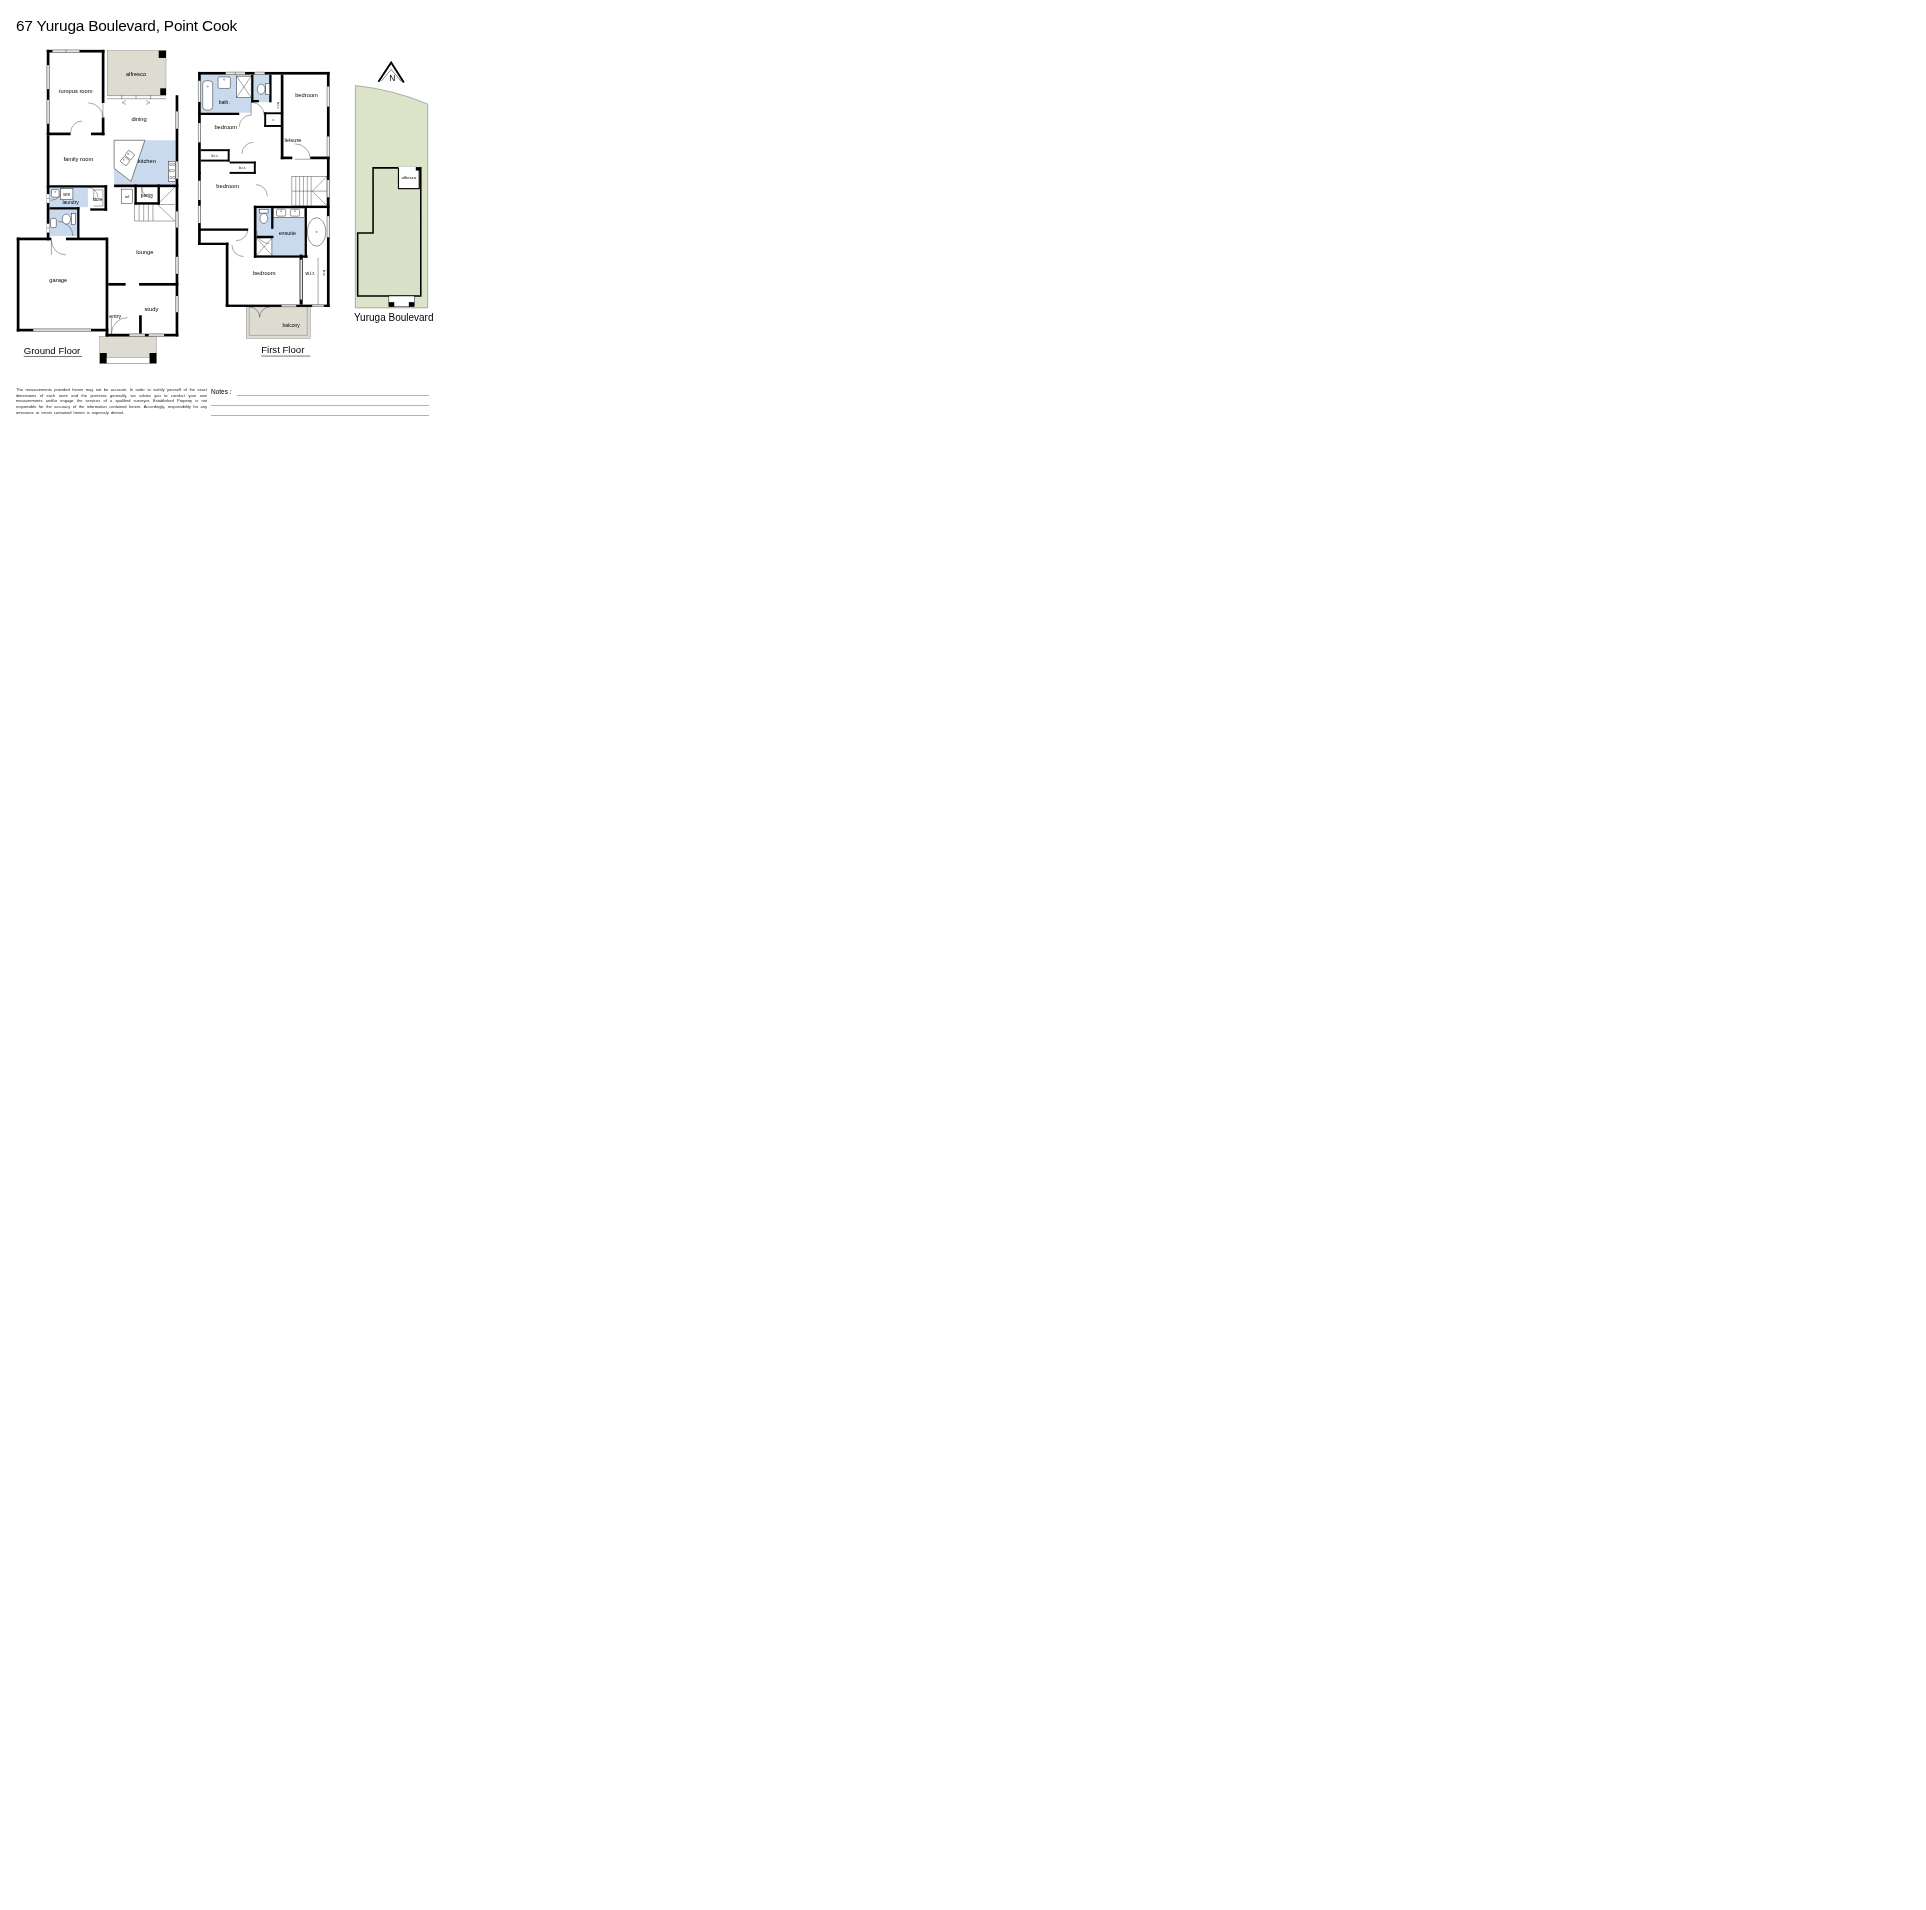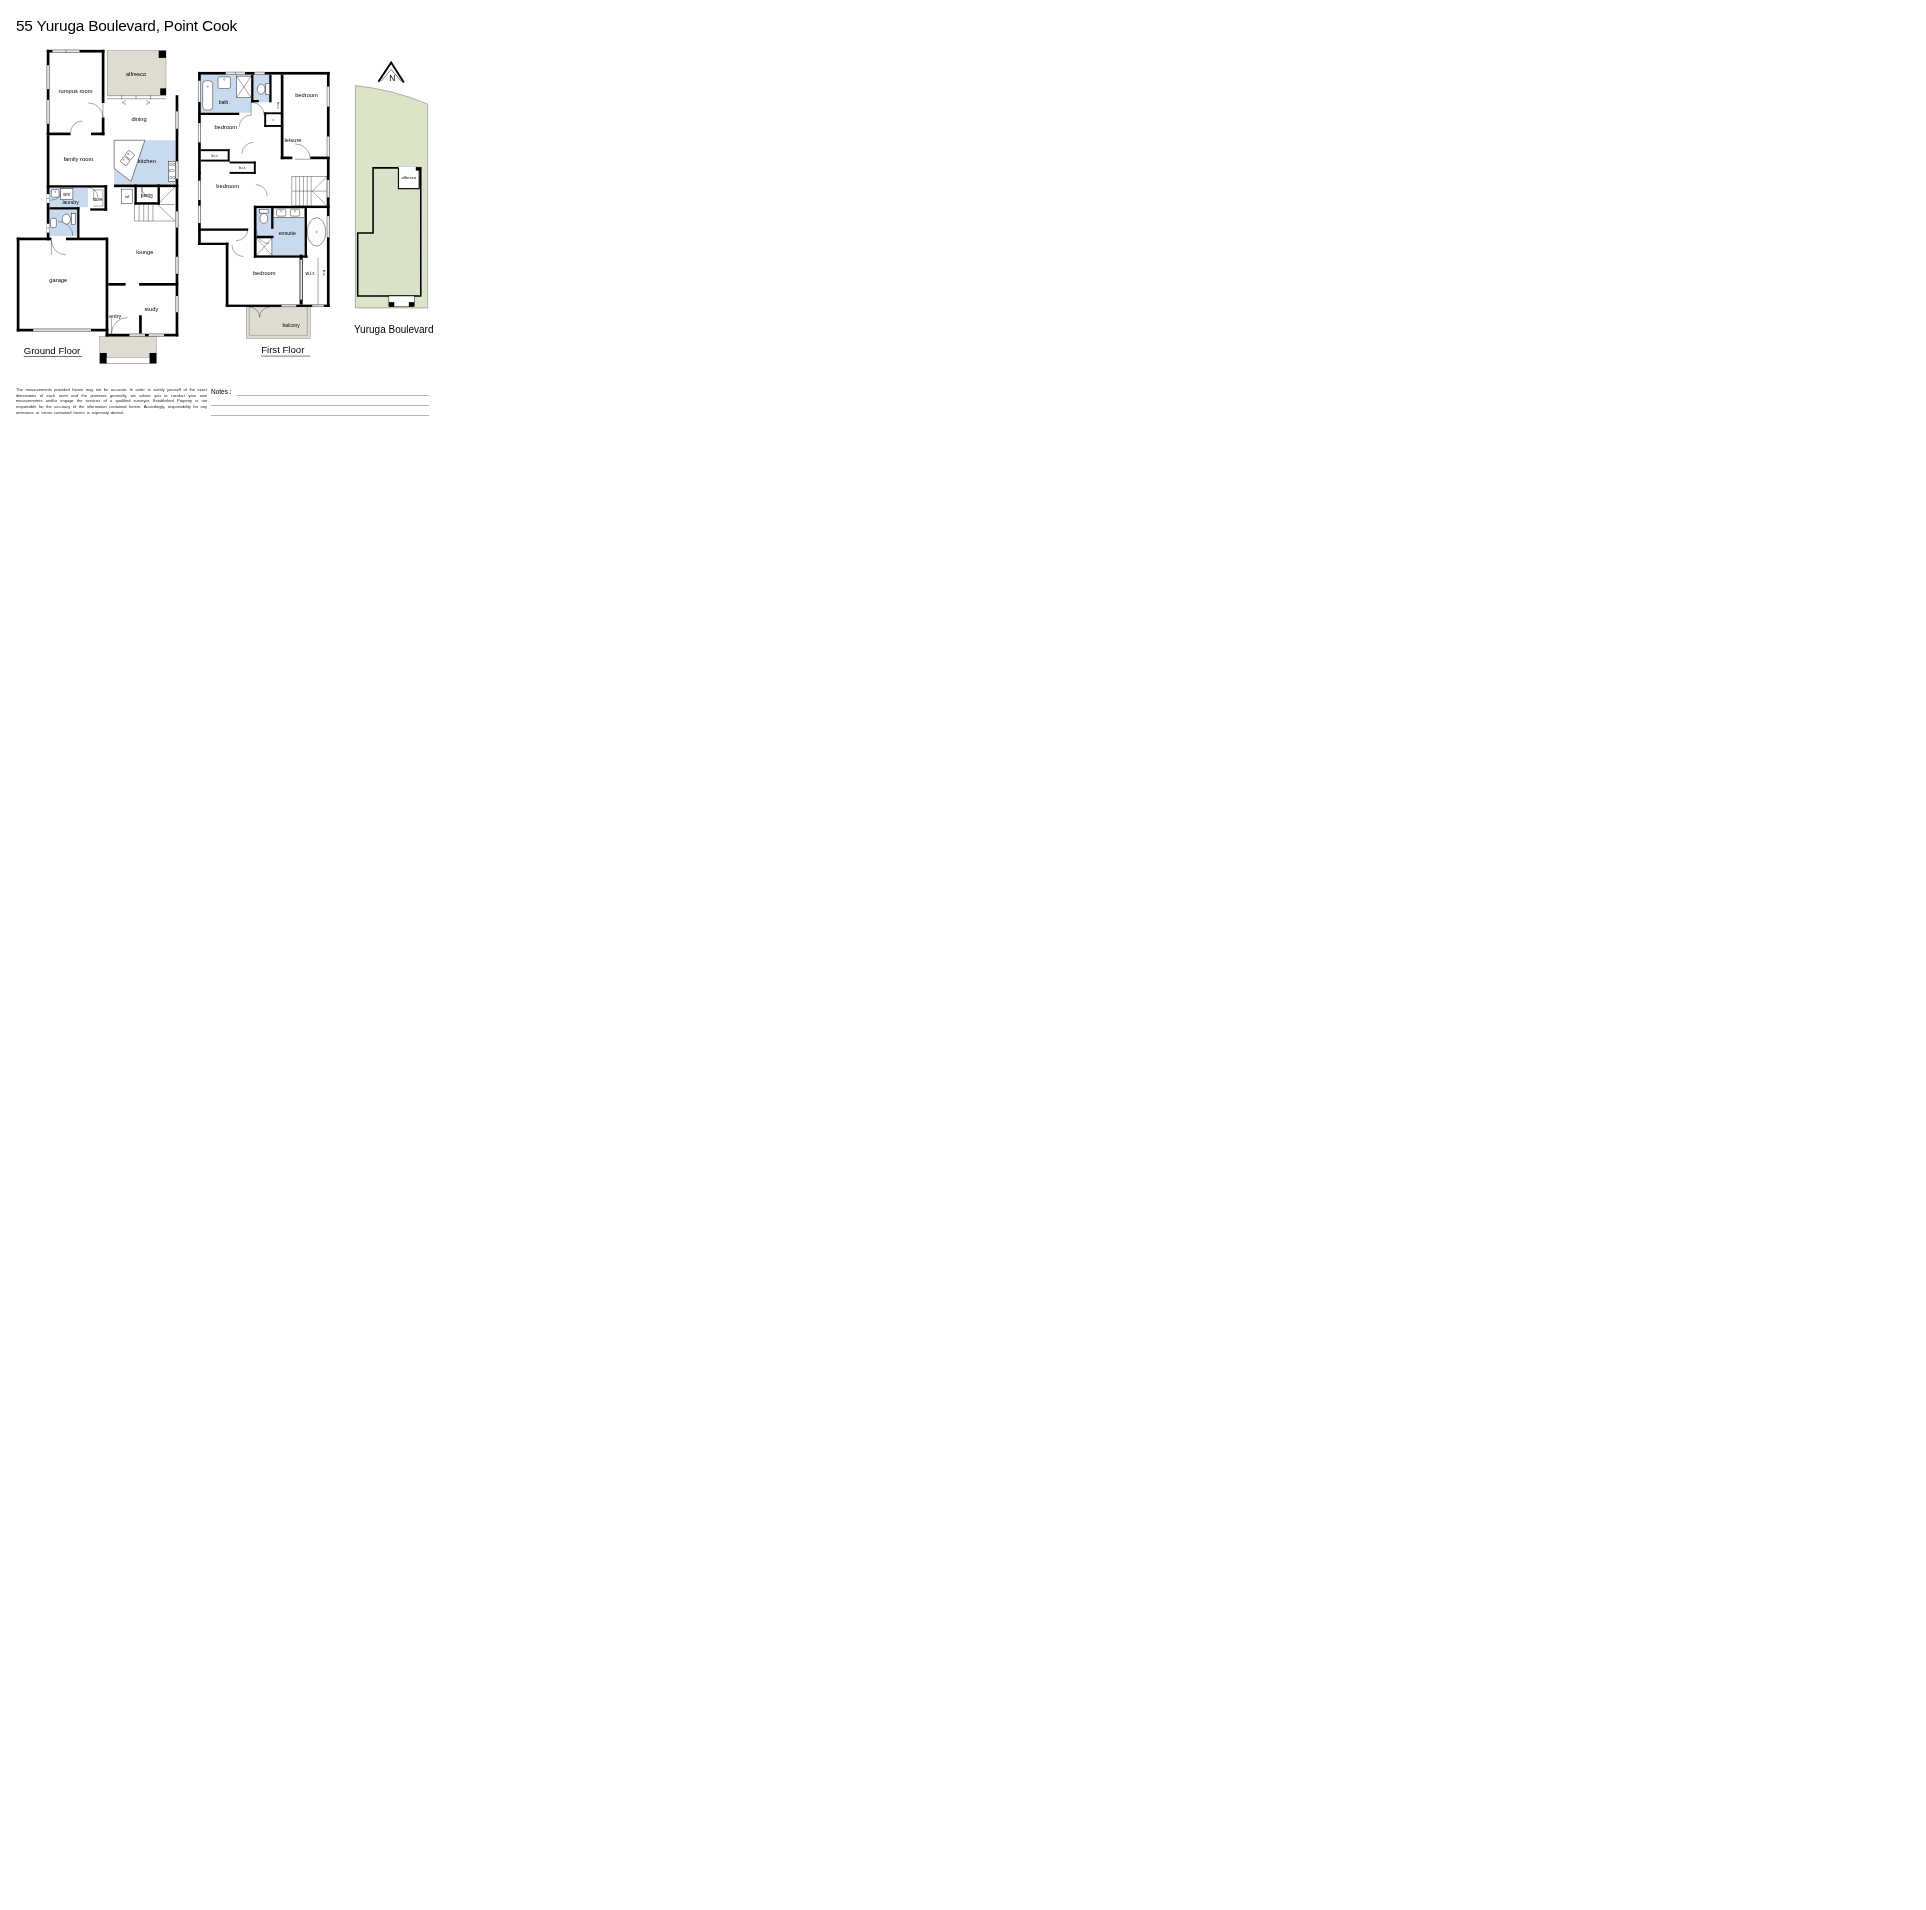--- a/index.html
+++ b/index.html
@@ -6,42 +6,42 @@
   .canvas{position:relative;width:601px;height:425px;background:#fff;
           font-family:"Liberation Sans",sans-serif;overflow:hidden;}
   .title{position:absolute;left:16px;top:17px;font-size:15.4px;color:#000;
          letter-spacing:-0.2px;white-space:nowrap;}
   svg text{font-family:"Liberation Sans",sans-serif;fill:#000;}
   .panel{position:absolute;}
   .floor-label{font-size:25px;}
   .room-label{font-size:15px;}
   .small-label{font-size:11.5px;}
   .tiny-label{font-size:9.5px;}
-  .street-label{position:absolute;left:354px;top:324px;font-size:10px;color:#000;white-space:nowrap;}
+  .street-label{position:absolute;left:354px;top:312px;font-size:10px;color:#000;white-space:nowrap;}
   .disclaimer{position:absolute;left:16px;top:387px;width:191px;font-size:4px;
               line-height:1.42;color:#1c1c1c;text-align:justify;word-spacing:1px;}
   .notes-label{position:absolute;left:211px;top:388px;font-size:6.5px;color:#000;}
   .note-line{position:absolute;height:0;border-bottom:0.8px solid var(--notes-line,#b3b3b3);}
   .nl1{left:237px;top:395px;width:192px;}
   .nl2{left:211px;top:405px;width:218px;}
   .nl3{left:211px;top:415px;width:218px;}
   .wall{fill:var(--wall,#000);}
   .wet{fill:var(--wet-area,#c9daee);}
   .outdoor{fill:var(--outdoor,#dedbd0);stroke:#555;stroke-width:0.8;}
   .fix{fill:#fff;stroke:#000;stroke-width:1.1;}
   .ln{stroke:#000;stroke-width:0.9;fill:none;}
   .arc{stroke:#000;stroke-width:0.9;fill:none;}
   .winline{stroke:#000;stroke-width:0.9;}
 </style>
 </head>
 <body>
 
 <div class="canvas">
 
-  <div class="title">55 Yuruga Boulevard, Point Cook</div>
+  <div class="title">67 Yuruga Boulevard, Point Cook</div>
 
   <svg class="panel" style="left:11.6px;top:46px" width="183" height="327" viewBox="0 0 475 850">
 
     <rect class="outdoor" x="247" y="12" width="153" height="116"></rect>
     <rect class="wall" x="381" y="12" width="19" height="19"></rect>
     <rect class="wall" x="385" y="110" width="15" height="18"></rect>
     <rect class="outdoor" x="228" y="755" width="147" height="70"></rect>
     <rect class="wall" x="228" y="798" width="18" height="27"></rect>
     <rect class="wall" x="357" y="798" width="18" height="27"></rect>
     <rect x="246" y="810" width="111" height="15" fill="#fff" stroke="#555" stroke-width="0.8"></rect>

